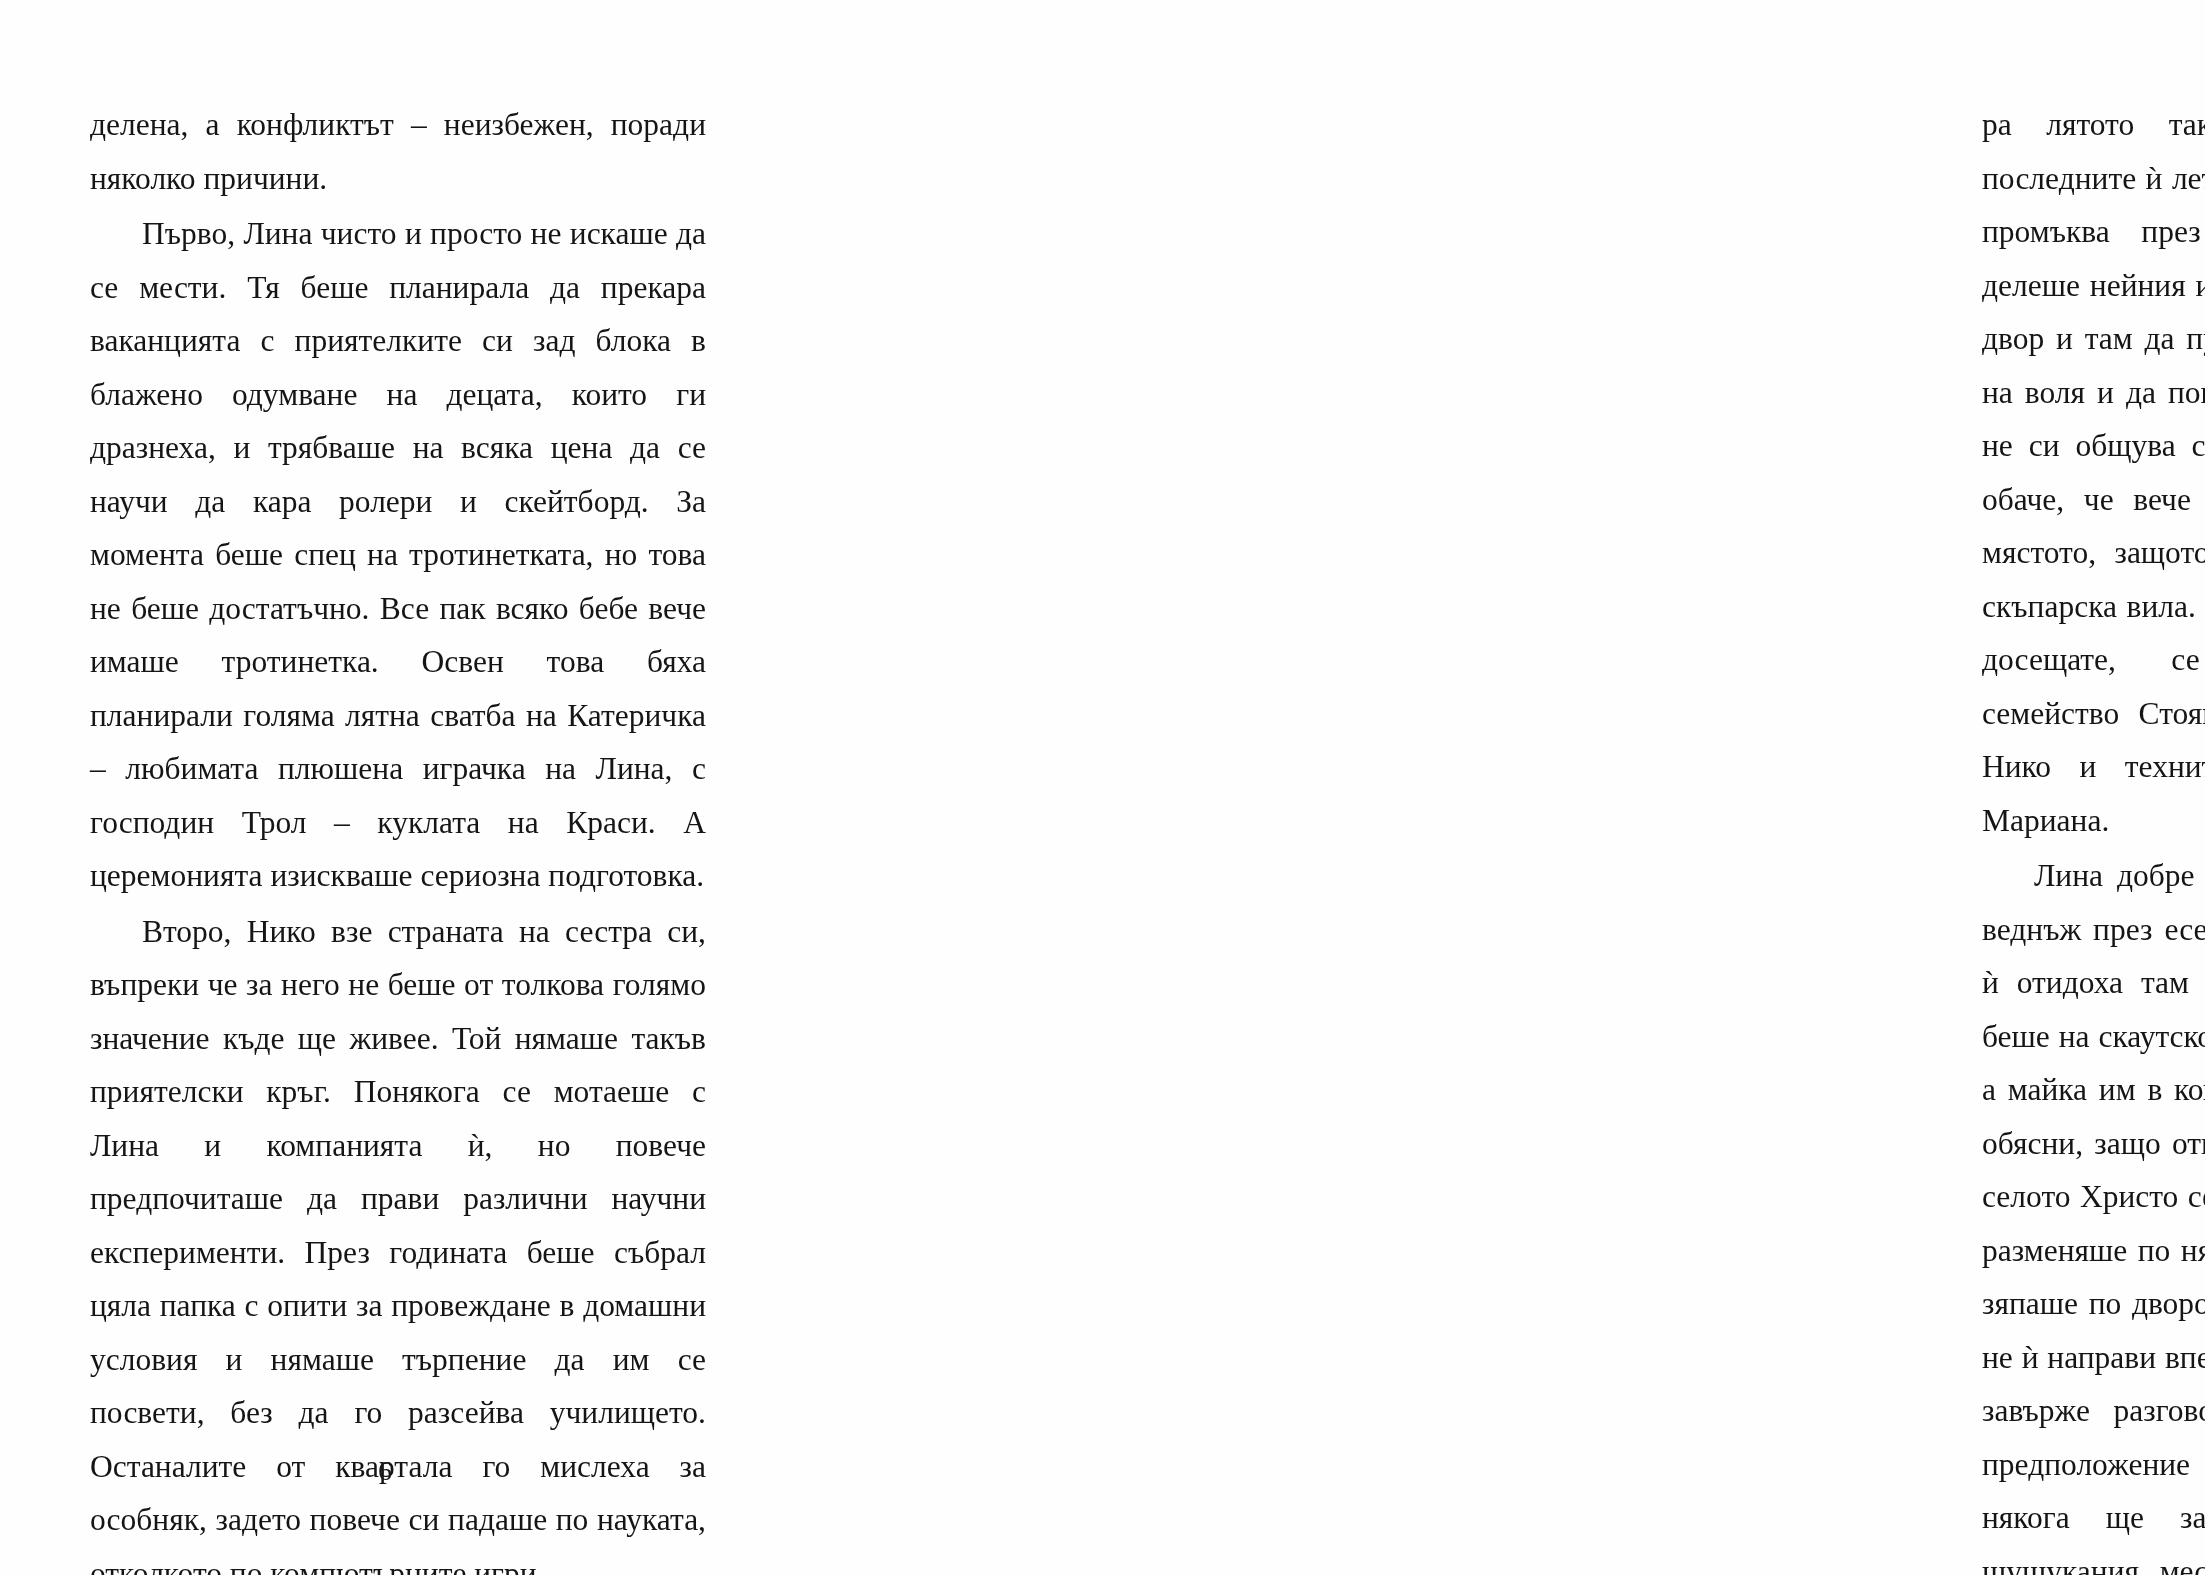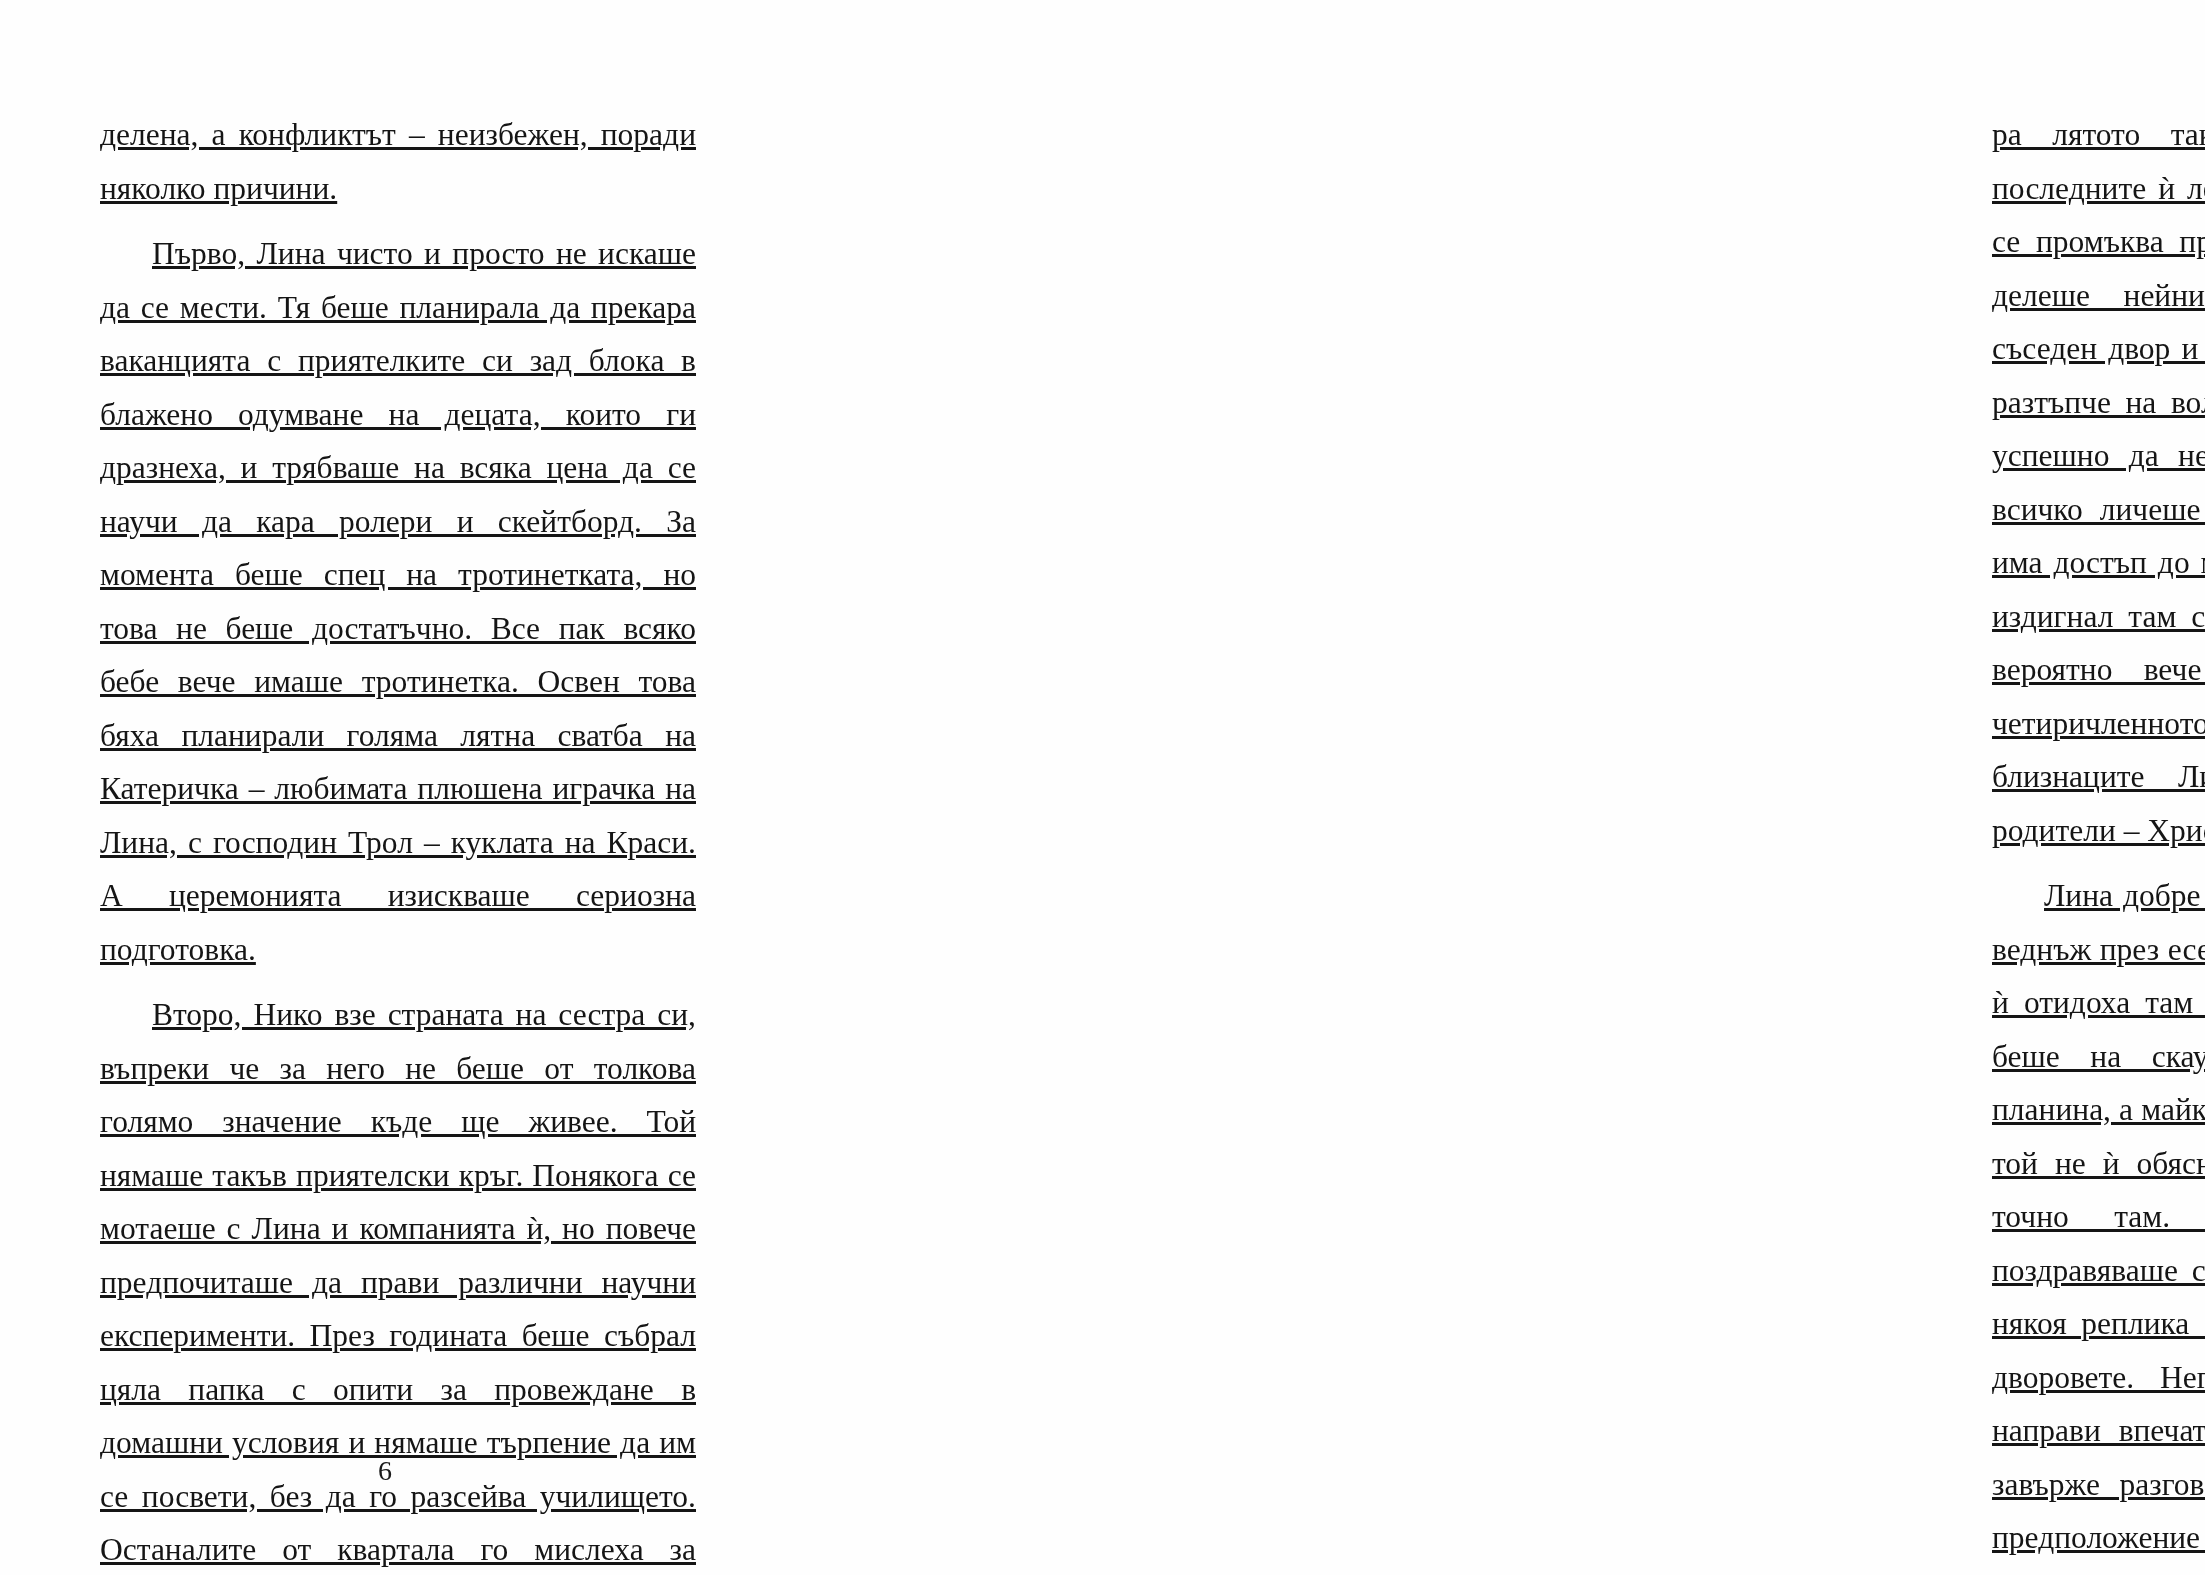--- a/index.html
+++ b/index.html
@@ -43,24 +43,23 @@
     text-align: justify;
     text-justify: inter-word;
     color: #151515;
     -webkit-font-smoothing: antialiased;
   }
 
   .page-left .text-block  { left: 88px; }
   .page-right .text-block { left: 878px; }
 
   .text-block p {
-    margin: 12px;
+    margin: 2px;
     text-indent: 0;
     hyphens: manual;
-    text-decoration: underline;
   }
   .text-block p.indented {
     text-indent: 52px;
   }
   
   .text-block p:last-child {
     text-align: justify;
   }
 
   .folio-inner {

